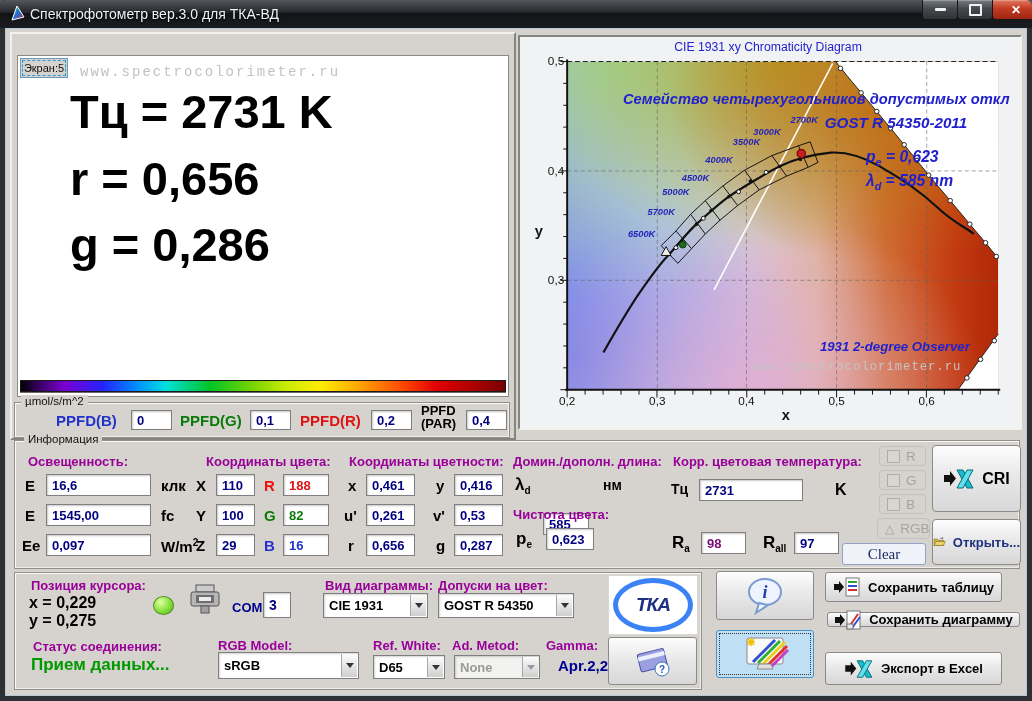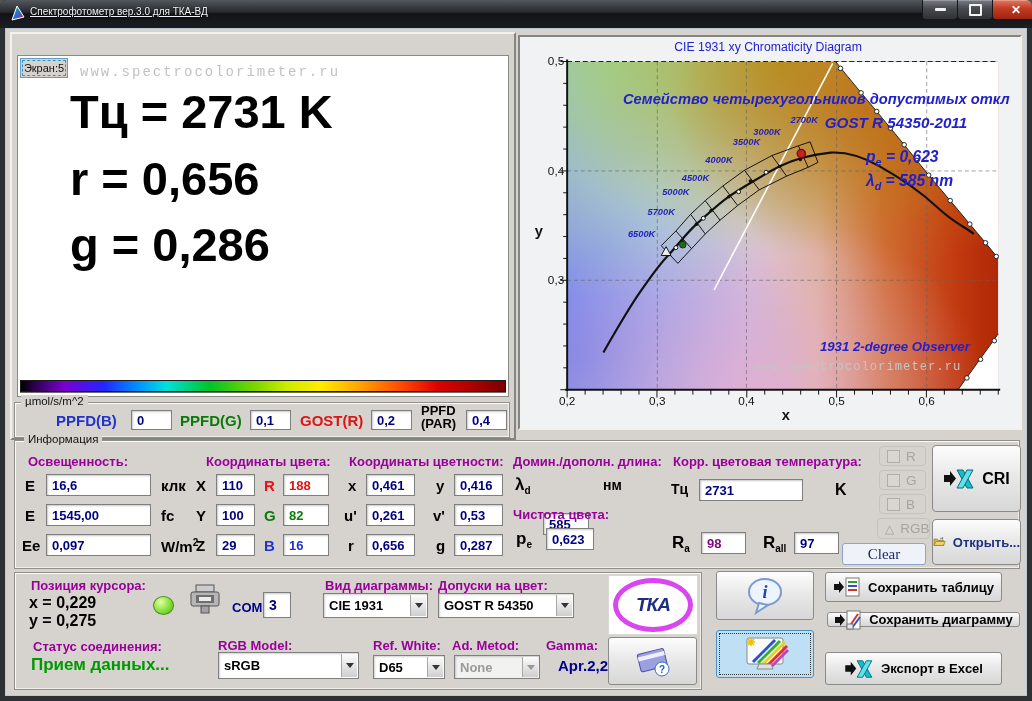--- a/index.html
+++ b/index.html
@@ -1,20 +1,20 @@
 <!DOCTYPE html>
 <html><head>
 <meta charset="utf-8">
 <style>
   html,body{margin:0;padding:0;background:#555;}
   #app{position:relative;width:1032px;height:701px;background:#2e3134;font-family:"Liberation Sans",sans-serif;overflow:hidden;border-radius:6px 6px 0 0;}
   
   .titlebar{position:absolute;left:0;top:0;width:1032px;height:28px;border-radius:6px 6px 0 0;
     background:linear-gradient(#53585e,#24262a 45%,#121316 46%,#1b1d20);}
-  .title-text{position:absolute;left:30px;top:6px;color:#eef2f6;font-size:10px;text-shadow:0 1px 2px #000;white-space:nowrap;text-decoration:underline;}
+  .title-text{position:absolute;left:30px;top:6px;color:#eef2f6;font-size:14px;text-shadow:0 1px 2px #000;white-space:nowrap;}
   .app-icon{position:absolute;left:9px;top:5px;width:17px;height:17px;}
   .winbtn{position:absolute;top:0;height:19px;border:1px solid #15171a;border-top:none;border-radius:0 0 4px 4px;
     background:linear-gradient(#777d84,#46494e 45%,#303236);box-shadow:inset 0 1px 0 rgba(255,255,255,.25);display:flex;align-items:center;justify-content:center;}
   .winbtn.min{left:922px;width:34px;} .winbtn.max{left:957px;width:34px;}
   .winbtn.close{left:992px;width:46px;background:linear-gradient(#e07a64,#c23b22 45%,#9e2510);}
   .glyph-min{width:11px;height:3px;background:#f2f2f2;border-radius:1px;}
   .glyph-max{width:9px;height:8px;border:2px solid #f2f2f2;border-radius:1px;}
   .glyph-close{color:#fff;font-size:12px;font-weight:bold;line-height:1;}
   
   .client{position:absolute;left:5px;top:28px;width:1022px;height:668px;background:#d6d3ce;box-shadow:inset 0 0 0 1px #b9c9d4;}
@@ -42,21 +42,21 @@
   .tri-down{width:0;height:0;border-left:4px solid transparent;border-right:4px solid transparent;border-top:5px solid #333;}
   .dd.disabled{background:#f2f2f0;color:#9a9a96;}
   .btn{position:absolute;background:linear-gradient(#fdfdfd,#e9e9e9 45%,#d7d7d7);border:1px solid #8a8a8a;border-radius:3px;
     display:flex;align-items:center;justify-content:center;gap:7px;font-size:13px;font-weight:bold;color:#000;box-sizing:border-box;}
   .chip{position:absolute;background:#d6d3ce;border:1px solid #c3c2bc;border-radius:4px;display:flex;align-items:center;gap:6px;padding-left:7px;box-sizing:border-box;color:#a5a49e;font-size:13.5px;}
   .chip .box{width:11px;height:11px;border:1px solid #aeada7;background:#d9d6d1;}
   .sub{font-size:10px;vertical-align:-4px;font-weight:bold;}
   .green-led{position:absolute;width:19px;height:17px;border-radius:50%;border:1px solid #4d8f1d;
     background:radial-gradient(circle at 35% 30%,#e2ffa0,#84e03c 55%,#4fae16);}
   .tka-logo{position:absolute;background:#fff;border:1px solid #d8d8d4;display:flex;align-items:center;justify-content:center;}
-  .tka-ring{width:70px;height:44px;border:5px solid #d946ef;border-radius:50%;display:flex;align-items:center;justify-content:center;}
+  .tka-ring{width:70px;height:44px;border:5px solid #3b82f6;border-radius:50%;display:flex;align-items:center;justify-content:center;}
   .tka-text{font-weight:bold;font-style:italic;font-size:19px;color:#1c2f82;letter-spacing:-1px;}
   .focus-blue{background:#bfe0f4 !important;border:1px solid #4a90c8 !important;outline:1px dotted #333;outline-offset:-4px;}
   .serif{font-family:"Liberation Serif",serif;}
 </style>
 </head>
 <body>
 
 <div id="app">
 
   <div class="titlebar">
@@ -93,21 +93,21 @@
       <div class="bigline" style="top:161px;">g = 0,286</div>
       <div class="spectrum" style="left:2px;top:324px;width:484px;height:10px;"></div>
     </div>
 
     <div class="abs groupbox" style="left:2px;top:368px;width:494px;height:34px;">
       <span class="gtitle" style="left:6px;">µmol/s/m^2</span>
       <div class="blab" style="left:41px;top:9px;color:#2233cc;">PPFD(B)</div>
       <div class="field" style="left:116px;top:7px;width:41px;height:20px;">0</div>
       <div class="blab" style="left:165px;top:9px;color:#0a7a0a;">PPFD(G)</div>
       <div class="field" style="left:235px;top:7px;width:41px;height:20px;">0,1</div>
-      <div class="blab" style="left:285px;top:9px;color:#dd1414;">GOST(R)</div>
+      <div class="blab" style="left:285px;top:9px;color:#dd1414;">PPFD(R)</div>
       <div class="field" style="left:356px;top:7px;width:41px;height:20px;">0,2</div>
       <div class="abs" style="left:406px;top:1px;font-weight:bold;font-size:13px;line-height:13px;color:#000;">
         <div>PPFD</div>
             <div>(PAR)</div>
       </div>
       <div class="field" style="left:451px;top:7px;width:41px;height:20px;">0,4</div>
     </div>
   </div>
 
   <div class="abs groupbox" style="left:9px;top:412px;width:1004px;height:127px;">

